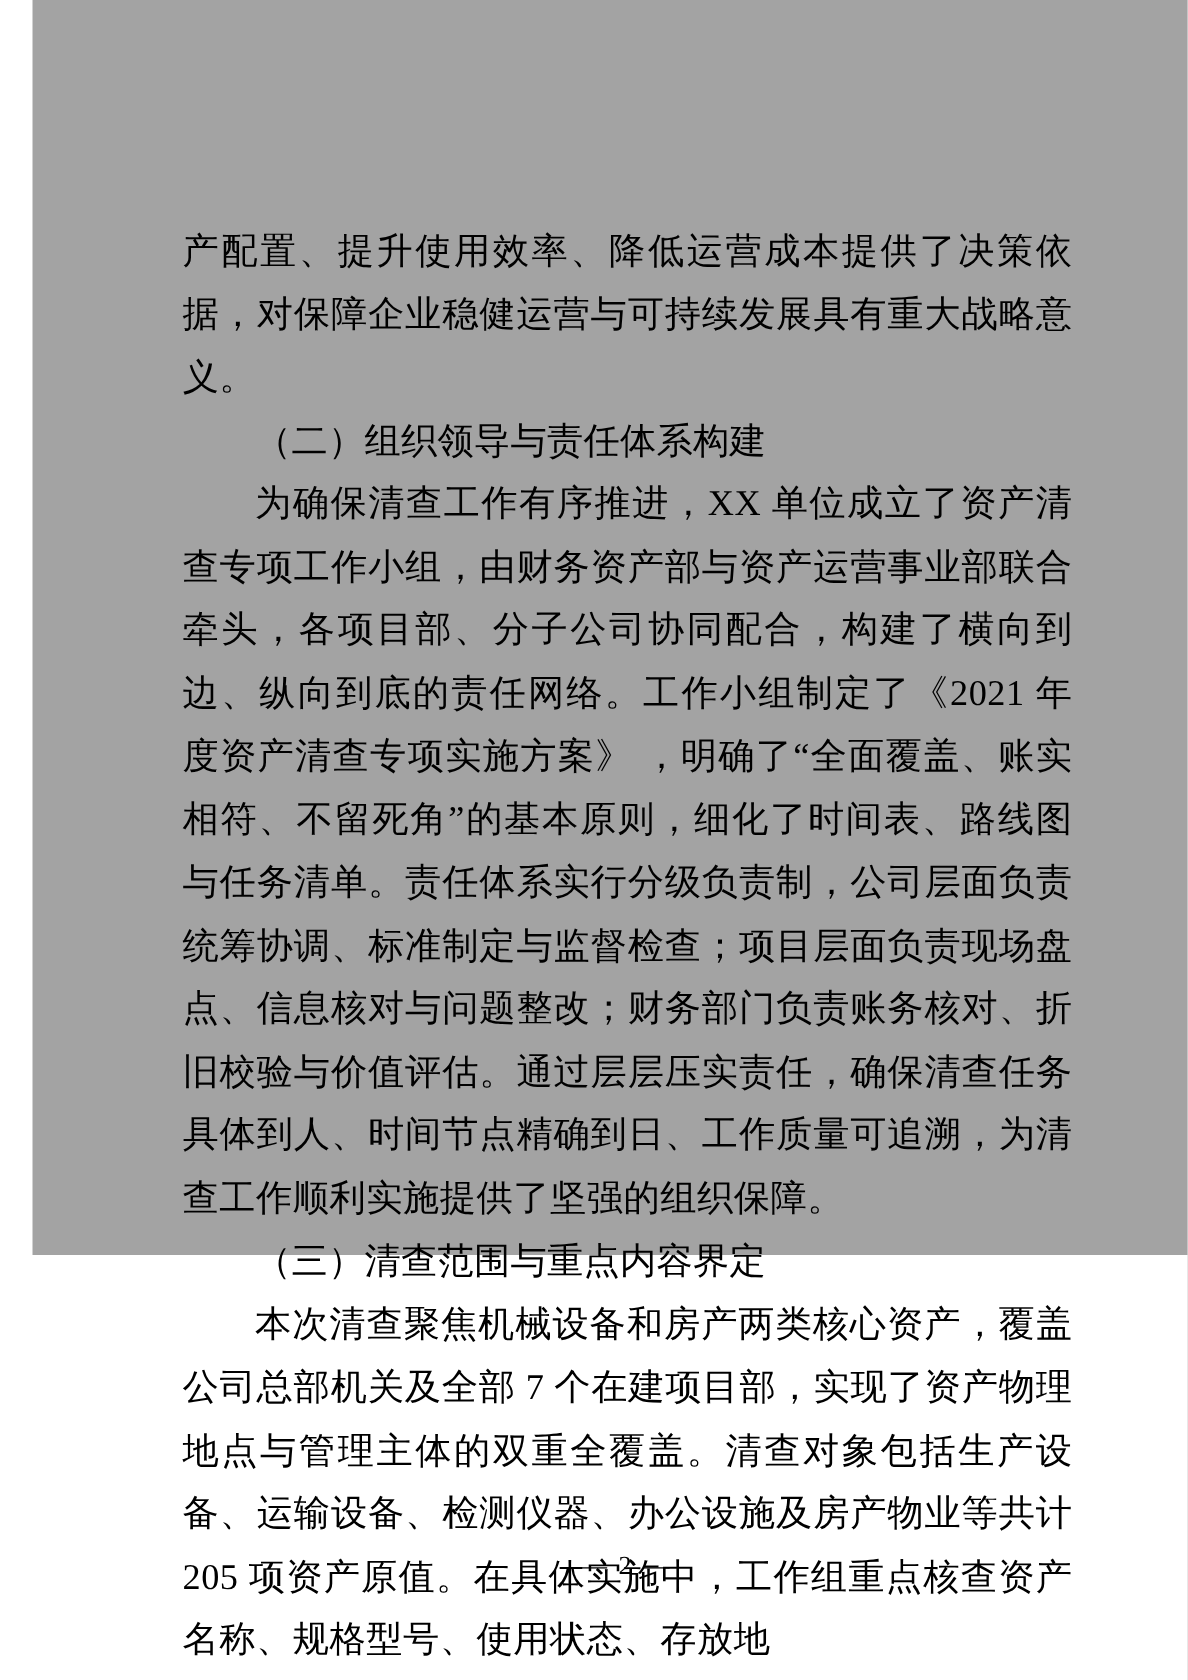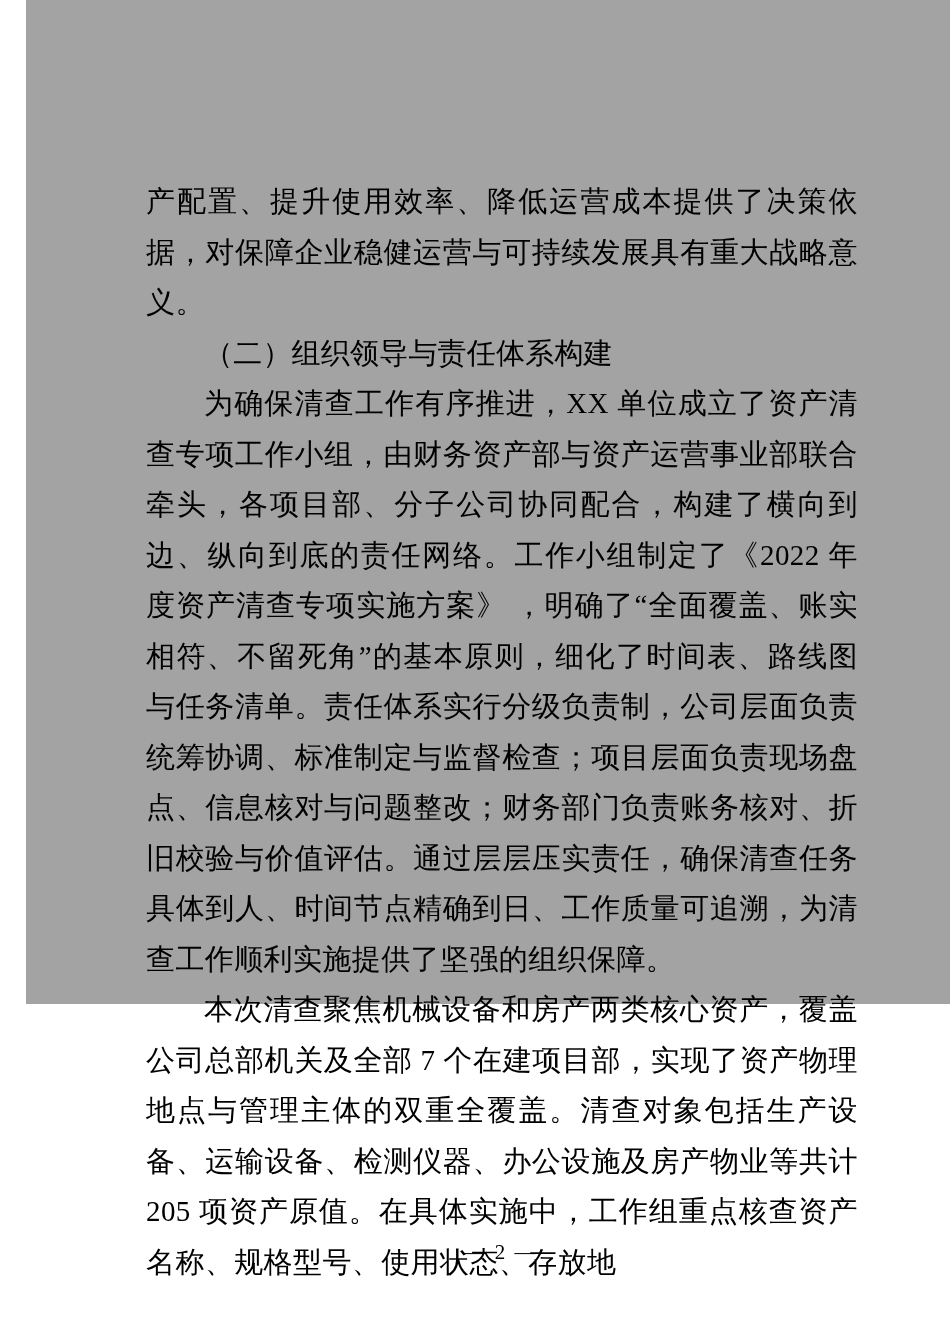--- a/index.html
+++ b/index.html
@@ -61,18 +61,19 @@
     letter-spacing: 2px;
   }
 </style>
 </head>
 <body>
 
 <div class="page">
   <div class="content">
     <p>产配置、提升使用效率、降低运营成本提供了决策依据，对保障企业稳健运营与可持续发展具有重大战略意义。</p>
     <p class="heading">（二）组织领导与责任体系构建</p>
-    <p class="indent">为确保清查工作有序推进，XX 单位成立了资产清查专项工作小组，由财务资产部与资产运营事业部联合牵头，各项目部、分子公司协同配合，构建了横向到边、纵向到底的责任网络。工作小组制定了《2022 年度资产清查专项实施方案》 ，明确了“全面覆盖、账实相符、不留死角”的基本原则，细化了时间表、路线图与任务清单。责任体系实行分级负责制，公司层面负责统筹协调、标准制定与监督检查；项目层面负责现场盘点、信息核对与问题整改；财务部门负责账务核对、折旧校验与价值评估。通过层层压实责任，确保清查任务具体到人、时间节点精确到日、工作质量可追溯，为清查工作顺利实施提供了坚强的组织保障。</p>
+    <p class="indent">为确保清查工作有序推进，XX 单位成立了资产清查专项工作小组，由财务资产部与资产运营事业部联合牵头，各项目部、分子公司协同配合，构建了横向到边、纵向到底的责任网络。工作小组制定了《2021 年度资产清查专项实施方案》 ，明确了“全面覆盖、账实相符、不留死角”的基本原则，细化了时间表、路线图与任务清单。责任体系实行分级负责制，公司层面负责统筹协调、标准制定与监督检查；项目层面负责现场盘点、信息核对与问题整改；财务部门负责账务核对、折旧校验与价值评估。通过层层压实责任，确保清查任务具体到人、时间节点精确到日、工作质量可追溯，为清查工作顺利实施提供了坚强的组织保障。</p>
+    <p class="heading">（三）清查范围与重点内容界定</p>
     <p class="indent">本次清查聚焦机械设备和房产两类核心资产，覆盖公司总部机关及全部 7 个在建项目部，实现了资产物理地点与管理主体的双重全覆盖。清查对象包括生产设备、运输设备、检测仪器、办公设施及房产物业等共计 205 项资产原值。在具体实施中，工作组重点核查资产名称、规格型号、使用状态、存放地</p>
   </div>
 
   <div class="footer">— 2 —</div>
 </div>
 
 </body></html>

